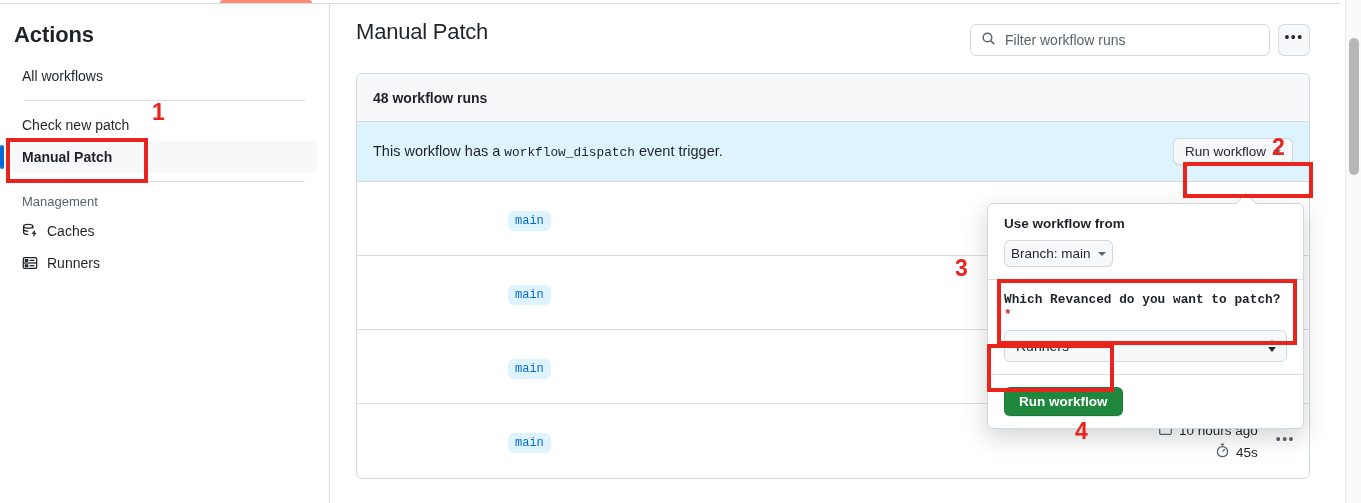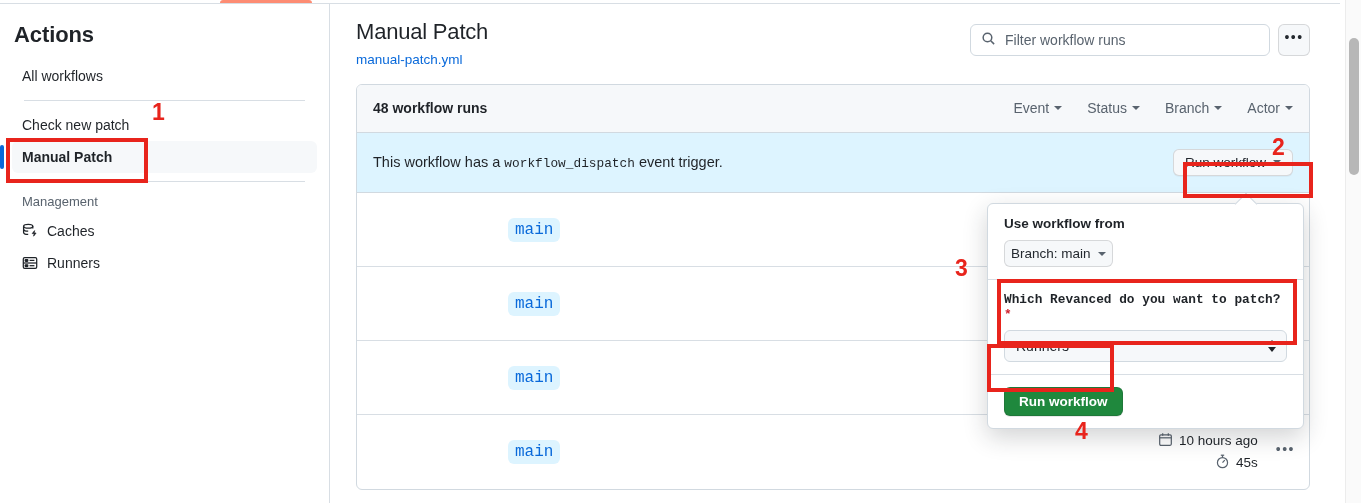--- a/index.html
+++ b/index.html
@@ -112,21 +112,21 @@
     box-shadow: 0 1px 0 rgba(31,35,40,.04);
   }
 
   .run-row {
     display: flex; align-items: center; border-bottom: 1px solid #d8dee4;
     height: 74px; padding: 0 14px 0 16px;
   }
   .run-row:last-child { border-bottom: none; }
   .row-mid { flex: 1 1 auto; }
   .branch-badge {
-    font-family: "Liberation Mono", monospace; font-size: 16px;
+    font-family: "Liberation Mono", monospace; font-size: 12px;
     color: #0969da; background: #ddf4ff; border-radius: 6px; padding: 3px 7px;
     width: 44px; text-align: center; margin-left: 135px;
   }
   .row-right { width: 200px; display: flex; align-items: center; justify-content: flex-end; gap: 18px; }
   .meta { display: flex; flex-direction: column; gap: 4px; width: 130px; align-items: flex-end; }
   .meta-line { display: flex; align-items: center; gap: 6px; font-size: 13.5px; color: #1f2328; }
   .meta-line svg { width: 15px; height: 15px; color: #59636e; flex: 0 0 15px; }
   .row-kebab { color: #59636e; letter-spacing: 1.5px; font-size: 14px; cursor: pointer; padding-bottom: 5px; }
 
   
@@ -247,58 +247,39 @@
         <span>Runners</span>
       </div>
     </div>
   </aside>
 
   <main class="main">
 
     <div class="main-head">
       <div class="head-left">
         <div class="wf-title">Manual Patch</div>
-        <div class="wf-file">manual-patch.yml</div>
       </div>
       <div class="head-right">
         <div class="search-box">
           <span>
             <svg viewBox="0 0 16 16" fill="none" stroke="currentColor" stroke-width="1.6">
               <circle cx="6.9" cy="6.9" r="4.6"></circle>
               <line x1="10.4" y1="10.4" x2="14" y2="14"></line>
             </svg>
           </span>
           <span class="search-ph">Filter workflow runs</span>
         </div>
         <button class="kebab-btn">•••</button>
       </div>
     </div>
 
     <div class="runs-panel">
 
       <div class="runs-header">
         <div class="runs-count">48 workflow runs</div>
-        <div class="filters">
-          <div class="filter">
-            <span>Event</span>
-            <span class="caret"></span>
-          </div>
-          <div class="filter">
-            <span>Status</span>
-            <span class="caret"></span>
-          </div>
-          <div class="filter">
-            <span>Branch</span>
-            <span class="caret"></span>
-          </div>
-          <div class="filter">
-            <span>Actor</span>
-            <span class="caret"></span>
-          </div>
-        </div>
       </div>
 
       <div class="dispatch-banner">
         <div class="dispatch-text">
           <span>This workflow has a</span>
           <span class="mono">workflow_dispatch</span>
           <span>event trigger.</span>
         </div>
         <button class="run-wf-btn">
           <span>Run workflow</span>

